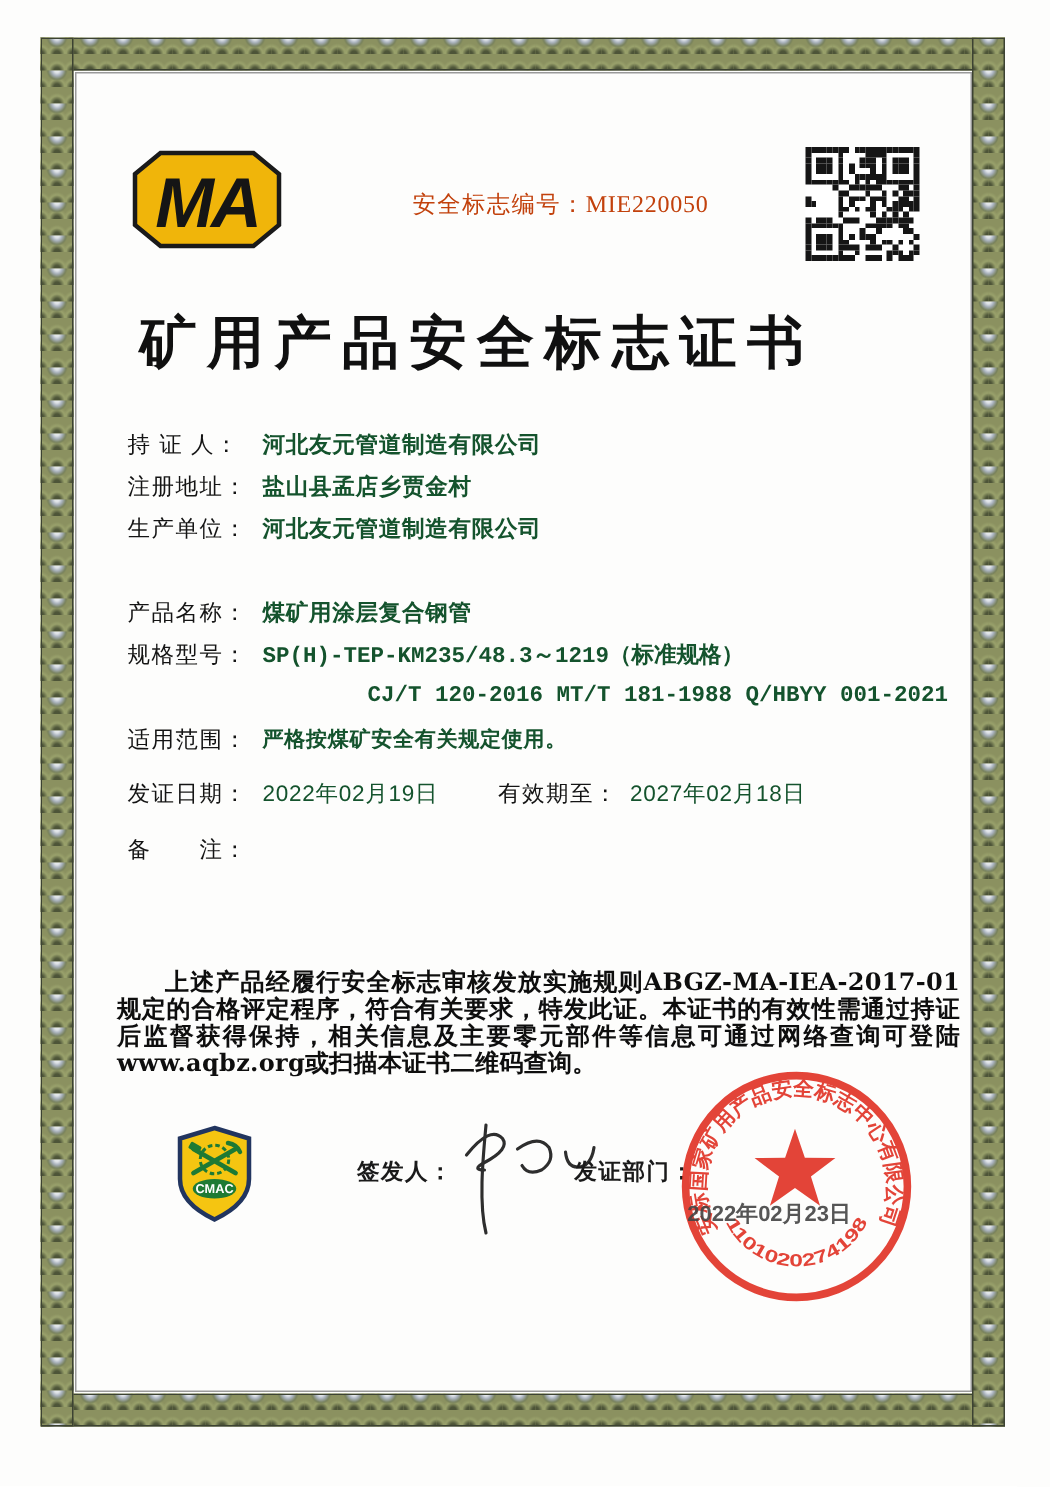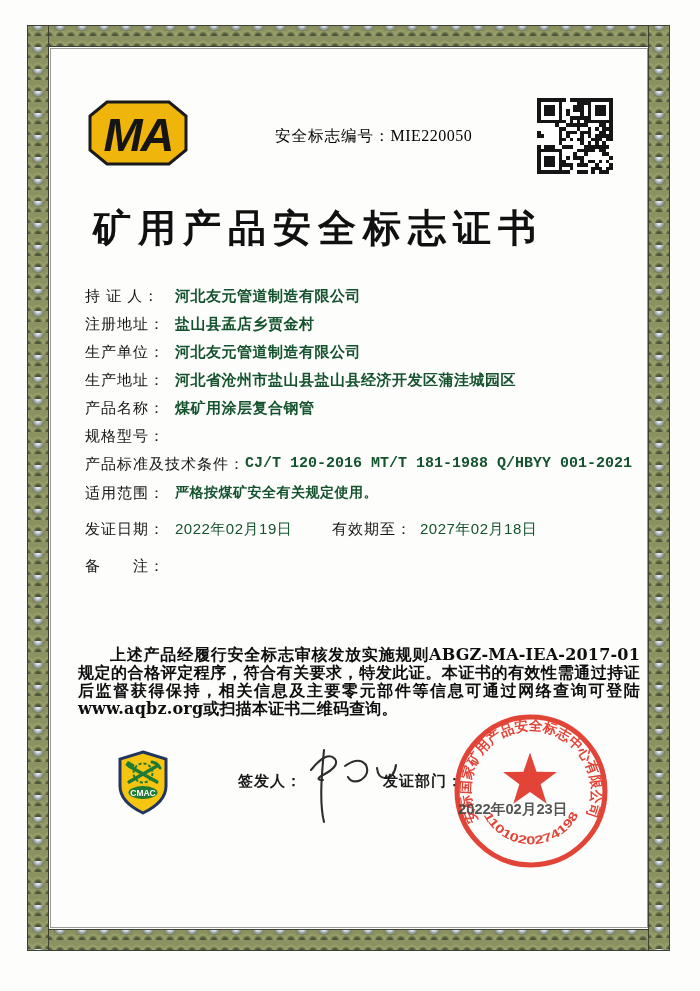--- a/index.html
+++ b/index.html
@@ -18,21 +18,21 @@
     box-shadow:inset 0 0 0 1px #3c4232;
   }
   .band.top{left:27px;top:25px;width:643px;height:22px;}
   .band.bottom{left:27px;top:929px;width:643px;height:22px;}
   .band.left{left:27px;top:25px;width:22px;height:926px;}
   .band.right{left:648px;top:25px;width:22px;height:926px;}
   .frame{position:absolute;left:50px;top:48px;width:596px;height:878px;border:1px solid #9a9a9a;}
 
   
   .ma-logo{position:absolute;left:87px;top:100px;}
-  .certno{position:absolute;left:275px;top:126px;font-size:15.5px;letter-spacing:1px;color:#000000;}
+  .certno{position:absolute;left:275px;top:126px;font-size:15.5px;letter-spacing:1px;color:#c2410c;}
   .certno .num{font-family:"Liberation Serif","DejaVu Serif",serif;font-size:16px;letter-spacing:.5px;}
   .qr{position:absolute;left:537px;top:98px;width:76px;height:76px;background:#fff;
       display:grid;grid-template-columns:repeat(21,1fr);grid-template-rows:repeat(21,1fr);}
   .qr i{display:block;}
   .qr i.b{background:#151515;}
 
   .title{position:absolute;left:0;top:203px;width:636px;text-align:center;
     font-size:38px;font-weight:900;letter-spacing:7px;color:#101010;
     font-family:"DejaVu Sans","Liberation Sans",sans-serif;}
 
@@ -527,33 +527,29 @@
     <span class="val">河北友元管道制造有限公司</span>
   </div>
   <div class="row" style="top:315px">
     <span class="lbl">注册地址：</span>
     <span class="val">盐山县孟店乡贾金村</span>
   </div>
   <div class="row" style="top:343px">
     <span class="lbl">生产单位：</span>
     <span class="val">河北友元管道制造有限公司</span>
   </div>
-  <div class="row" style="top:371px">
-    <span class="lbl">生产地址：</span>
-    <span class="val">河北省沧州市盐山县盐山县经济开发区蒲洼城园区</span>
-  </div>
   <div class="row" style="top:399px">
     <span class="lbl">产品名称：</span>
     <span class="val">煤矿用涂层复合钢管</span>
   </div>
   <div class="row" style="top:427px">
     <span class="lbl">规格型号：</span>
+    <span class="val mono">SP(H)-TEP-KM235/48.3～1219（标准规格）</span>
   </div>
   <div class="row" style="top:455px">
-    <span class="lbl">产品标准及技术条件：</span>
     <span class="val mono" style="left:245px">CJ/T 120-2016 MT/T 181-1988 Q/HBYY 001-2021</span>
   </div>
   <div class="row" style="top:484px">
     <span class="lbl">适用范围：</span>
     <span class="val" style="font-size:14px">严格按煤矿安全有关规定使用。</span>
   </div>
 
   <div class="row" style="top:520px">
     <span class="lbl">发证日期：</span>
     <span class="val date">2022年02月19日</span>

